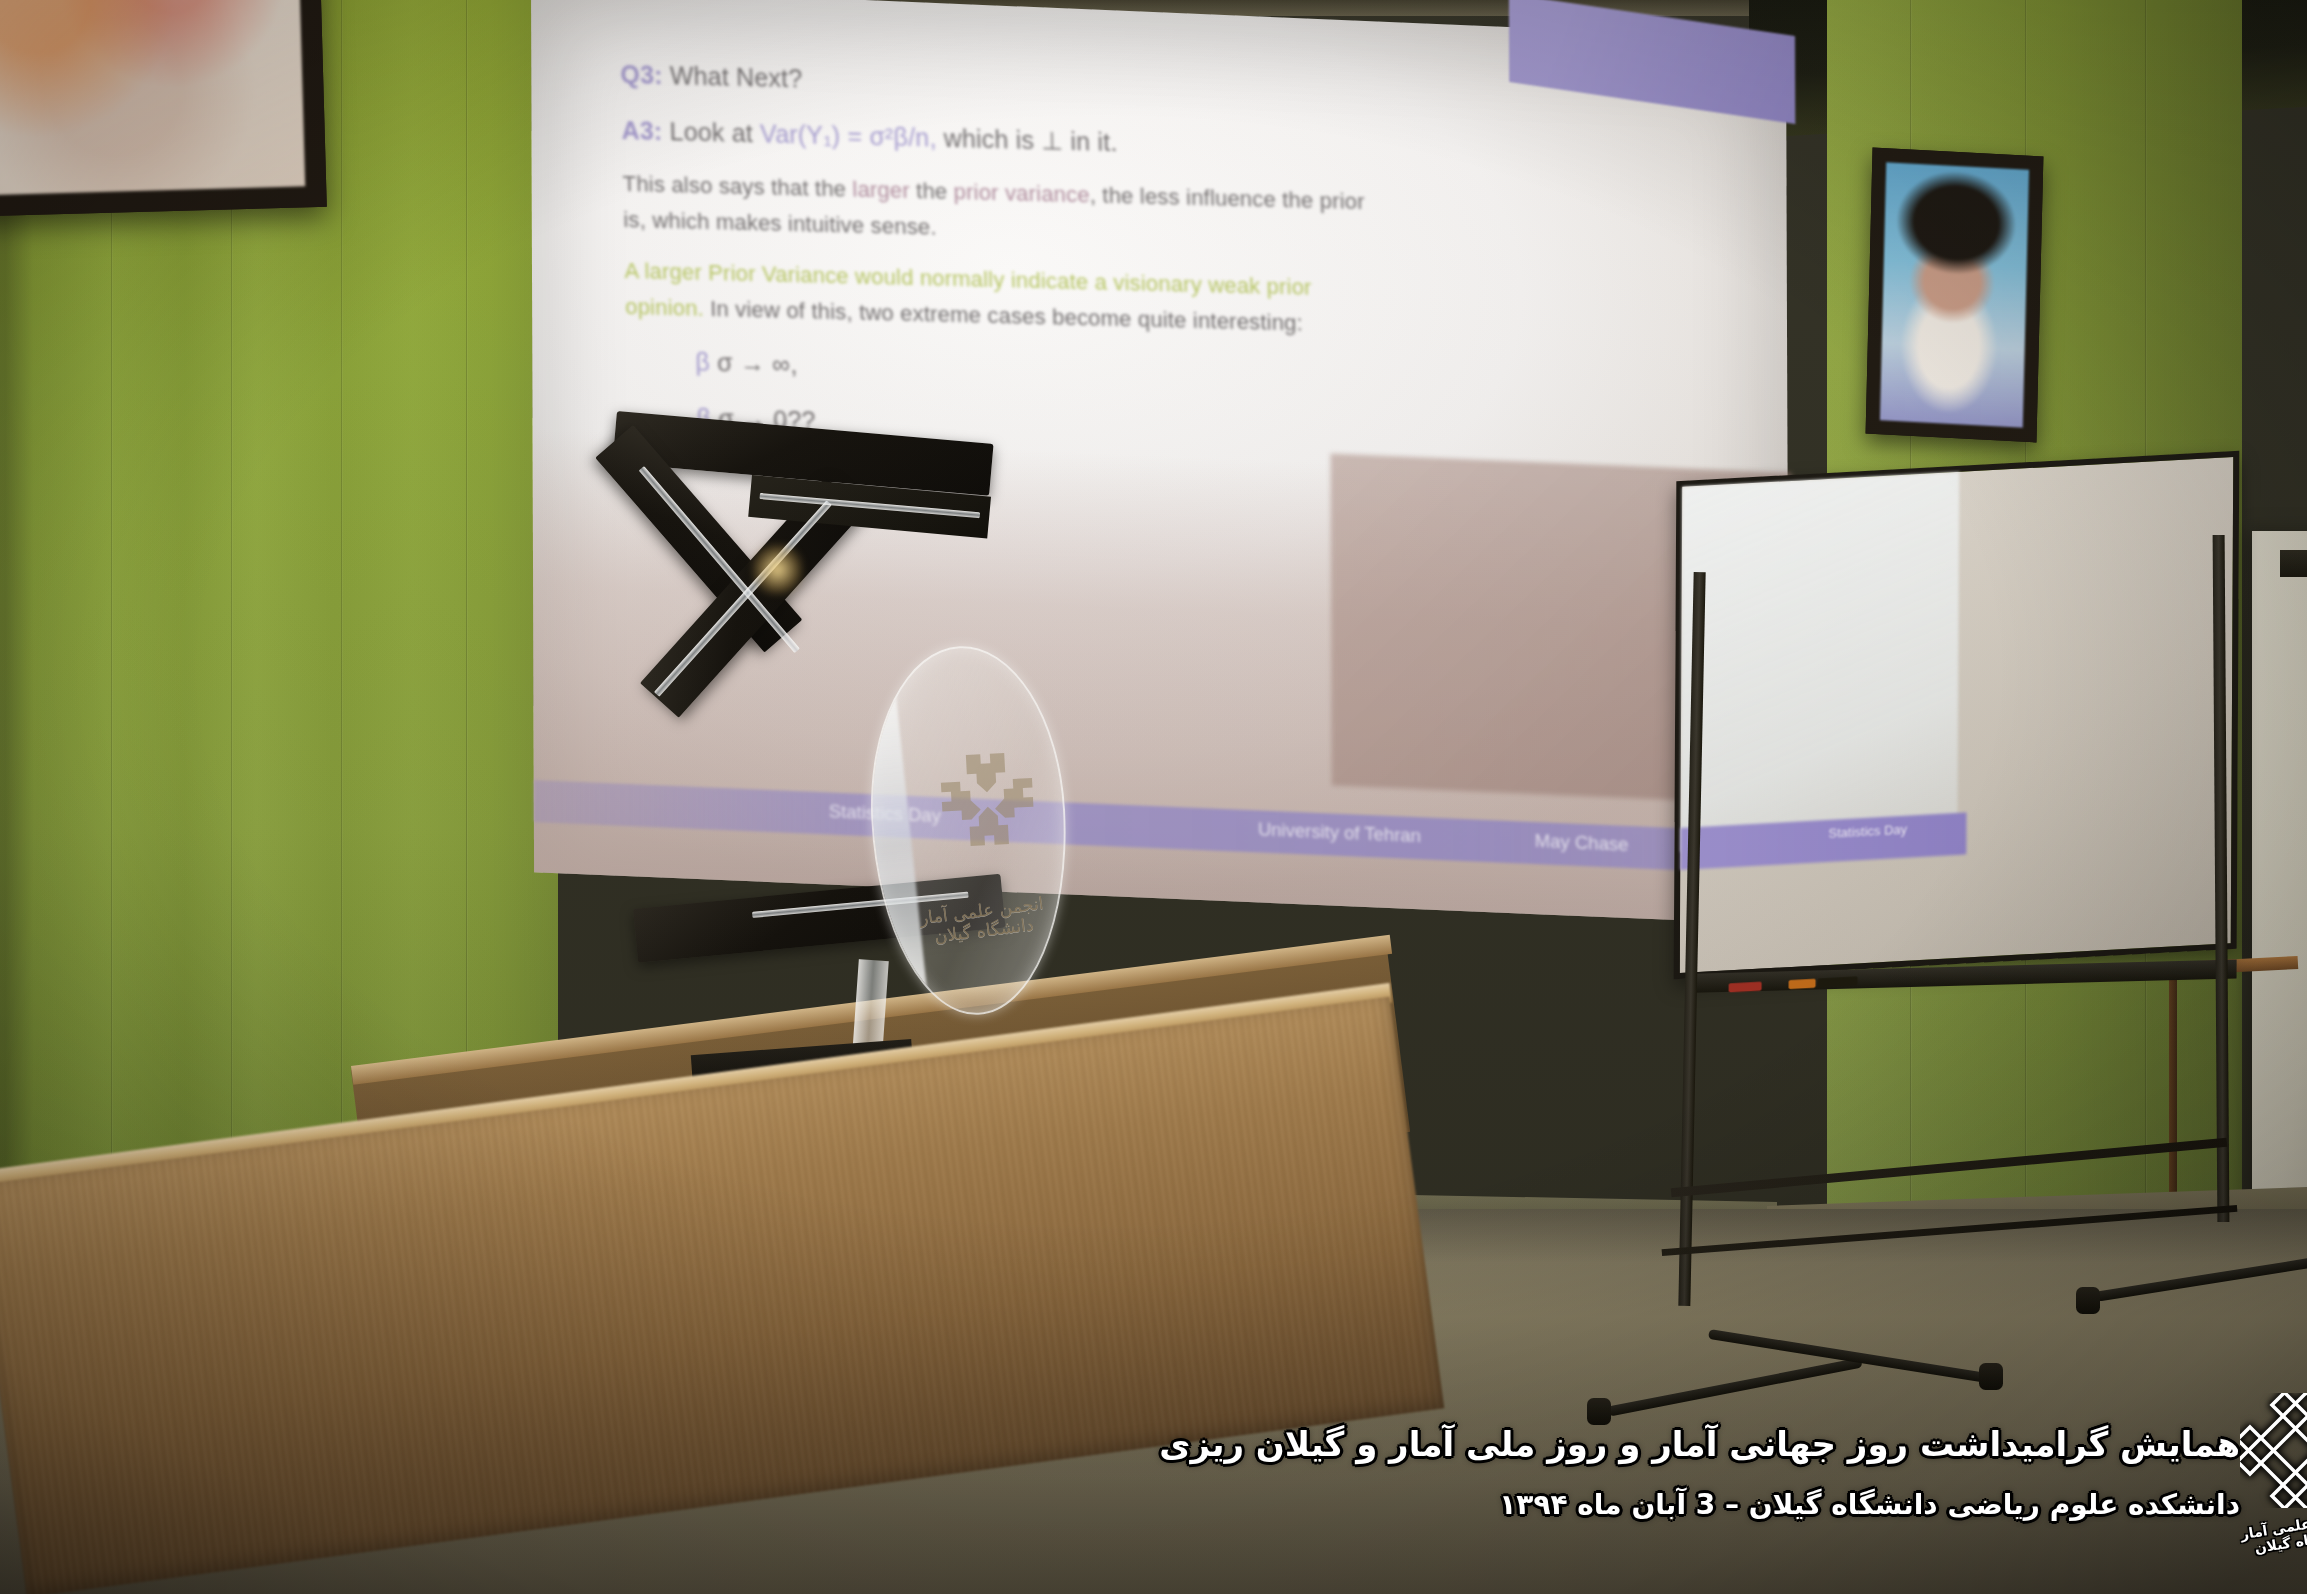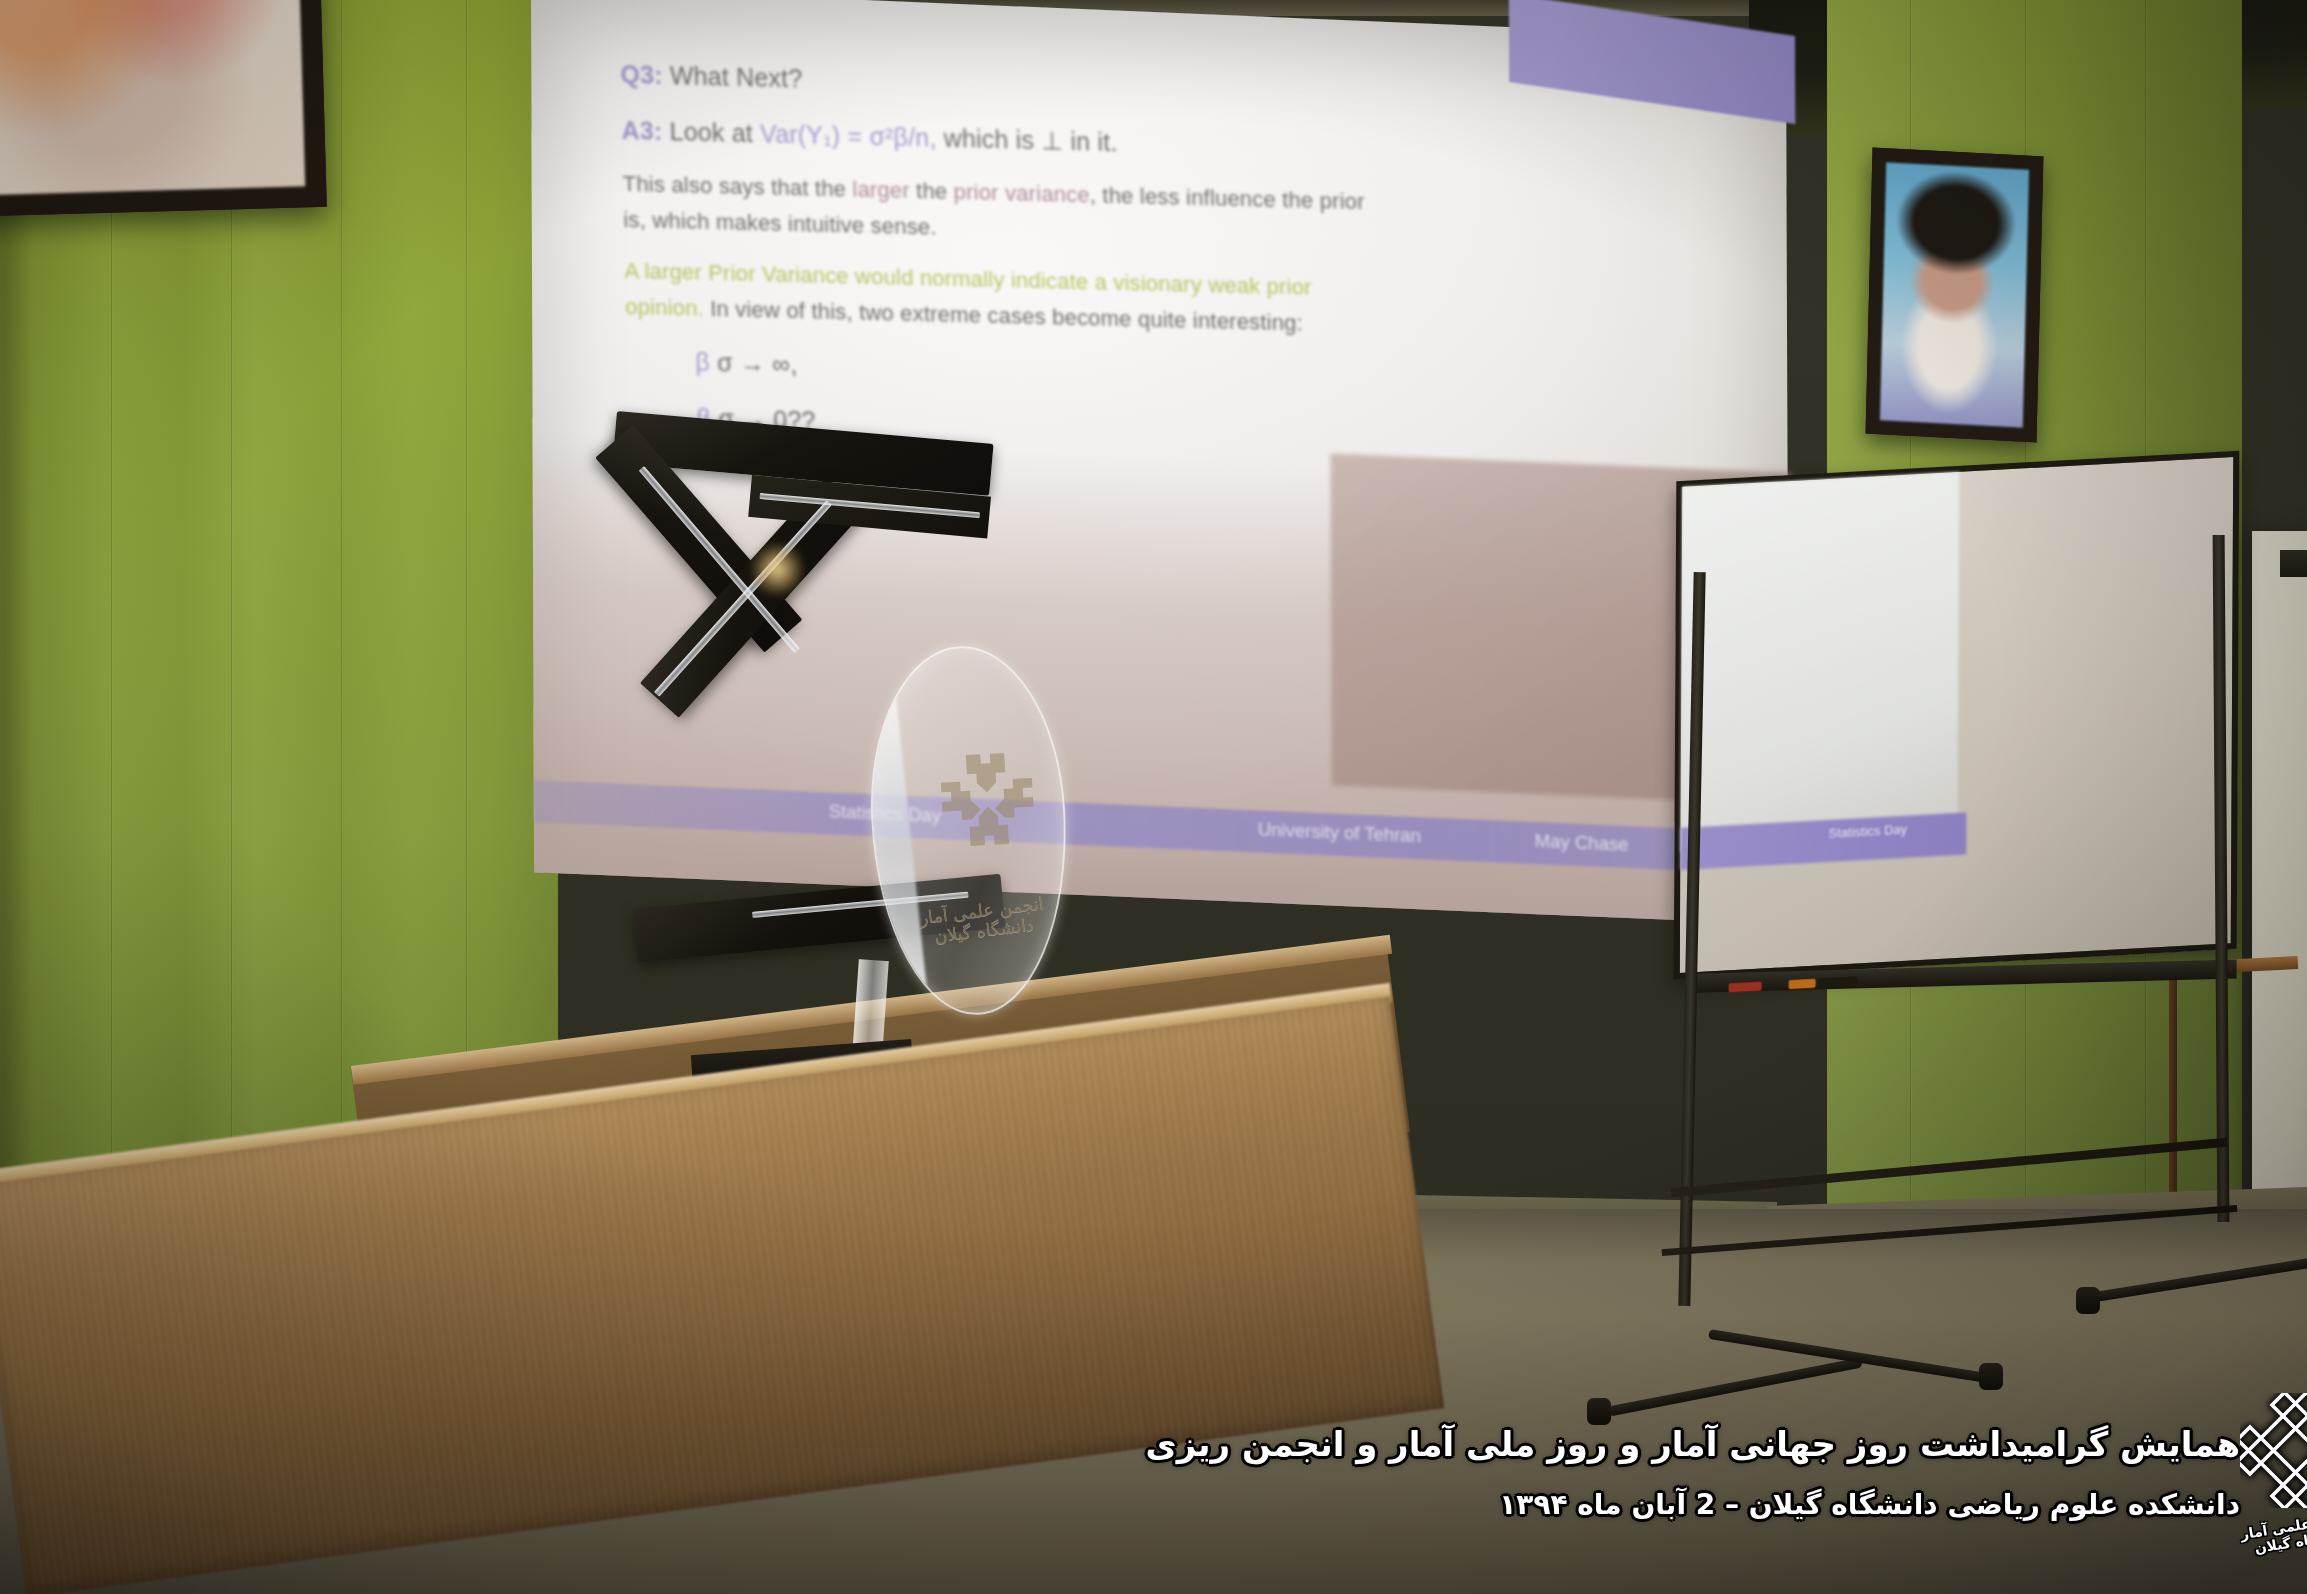--- a/index.html
+++ b/index.html
@@ -558,22 +558,22 @@
     <div class="t-base-plate"></div>
   </div>
 
   <div class="podium-top-edge blur-foreground"></div>
   <div class="podium-body blur-foreground"></div>
 
   <div class="warm"></div>
   <div class="vignette"></div>
 
   <div class="caption">
-    <div class="cap-l1">همایش گرامیداشت روز جهانی آمار و روز ملی آمار و انجمن ریزی</div>
-    <div class="cap-l2">دانشکده علوم ریاضی دانشگاه گیلان – 2 آبان ماه ۱۳۹۴</div>
+    <div class="cap-l1">همایش گرامیداشت روز جهانی آمار و روز ملی آمار و گیلان ریزی</div>
+    <div class="cap-l2">دانشکده علوم ریاضی دانشگاه گیلان – 3 آبان ماه ۱۳۹۴</div>
   </div>
 
   <div class="wm">
     <svg viewBox="0 0 100 100" width="111" height="115" aria-hidden="true">
       <g fill="none" stroke="#ffffff" stroke-width="3.2" stroke-linejoin="miter" style="paint-order:stroke fill; filter:drop-shadow(0 0 3px #000) drop-shadow(0 0 3px #000);">
         <g transform="rotate(45 50 50)">
           <rect x="6" y="20" width="88" height="16"></rect>
           <rect x="6" y="64" width="88" height="16"></rect>
           <rect x="20" y="6" width="16" height="88"></rect>
           <rect x="64" y="6" width="16" height="88"></rect>

